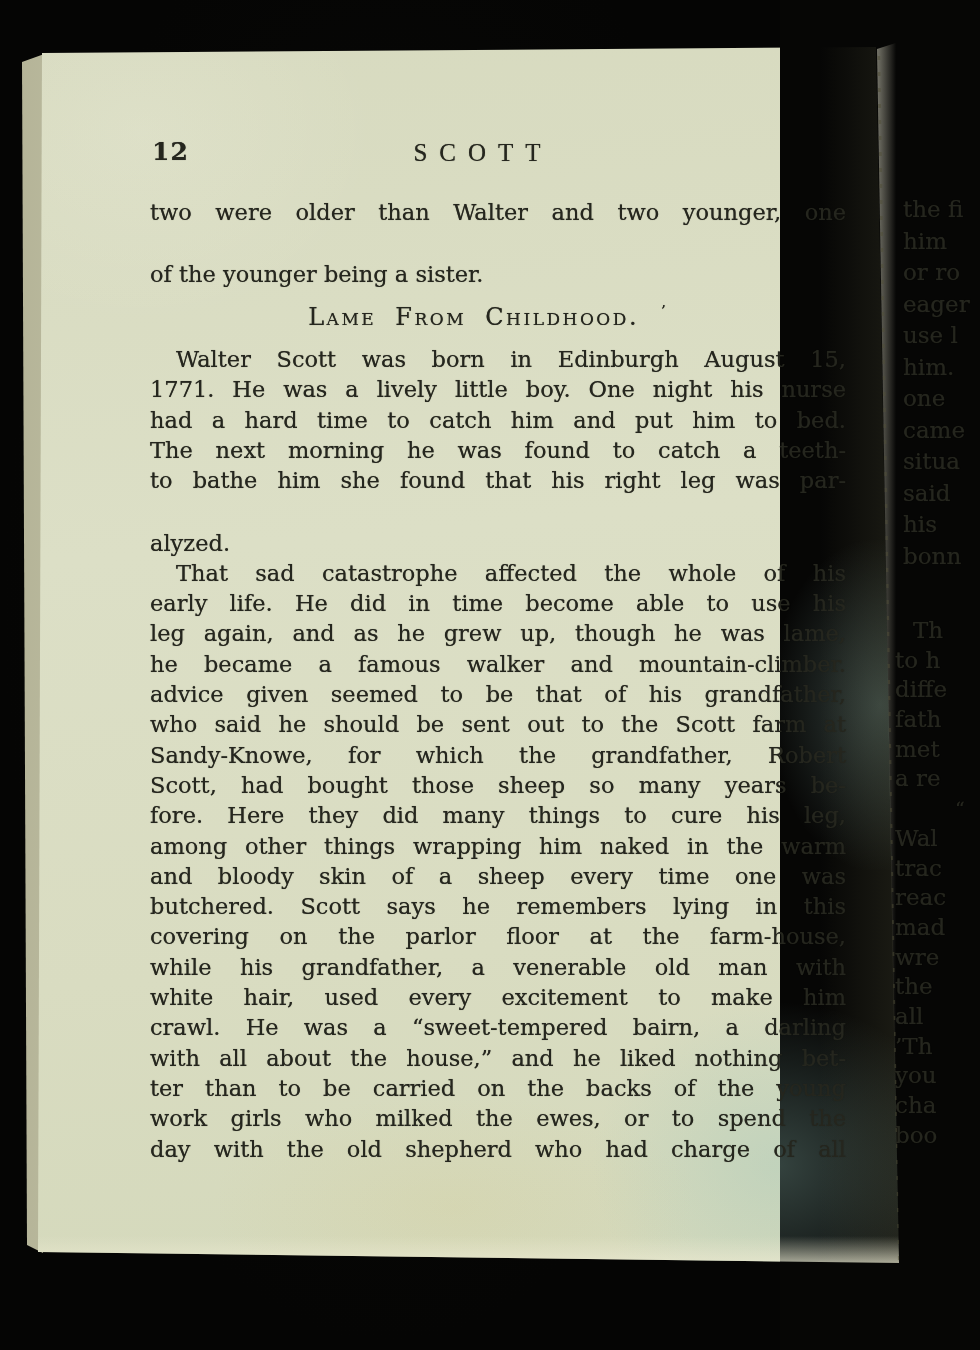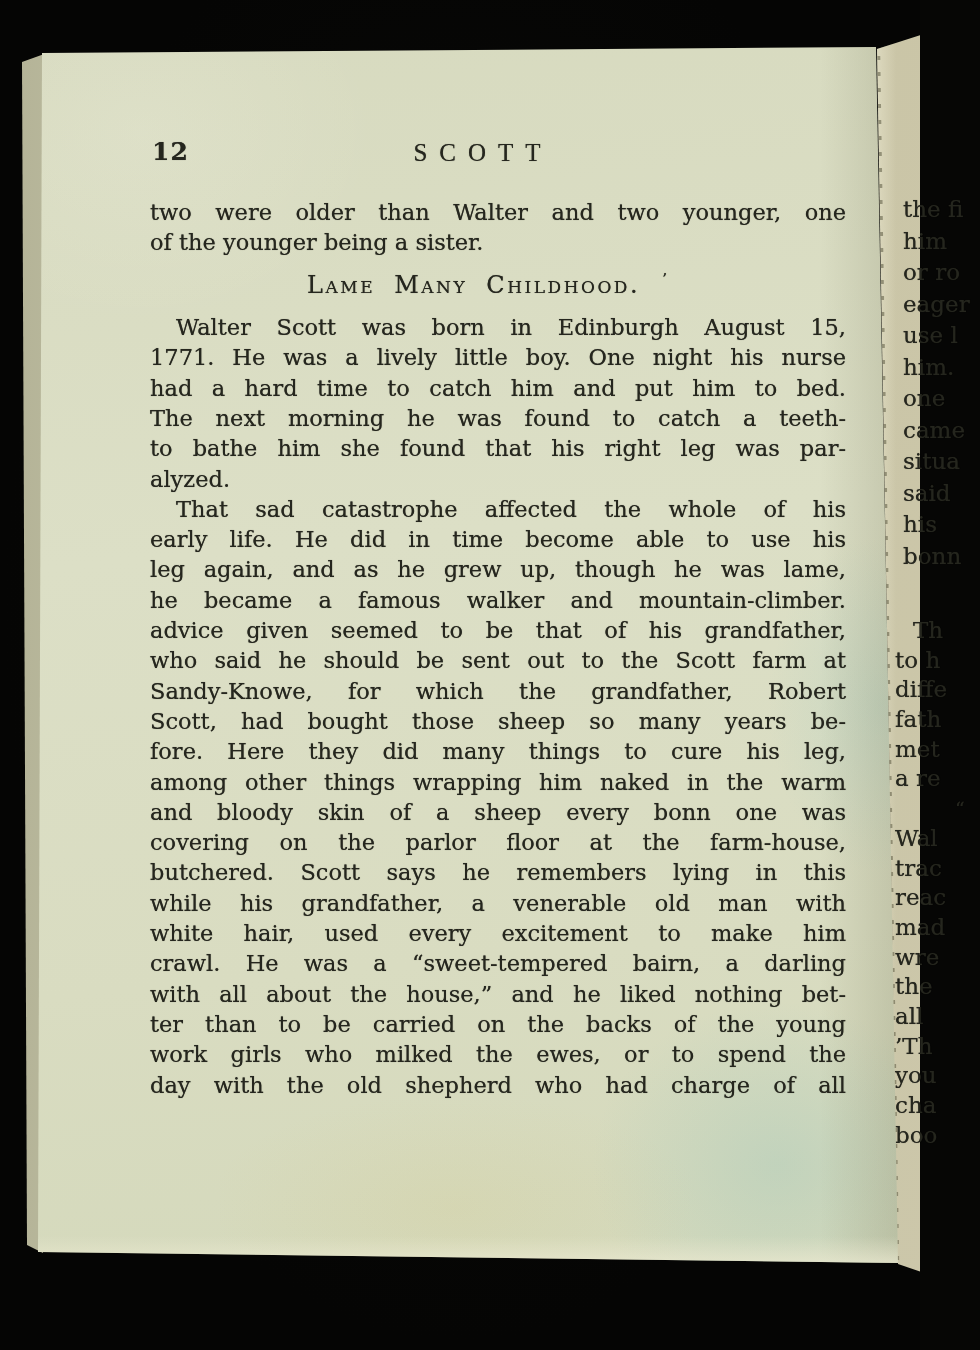--- a/index.html
+++ b/index.html
@@ -4,21 +4,21 @@
 <style>
   html, body {
     margin: 0; padding: 0;
     width: 980px; height: 1350px;
     background: #060605;
     overflow: hidden;
     font-family: "DejaVu Serif", "Liberation Serif", serif;
   }
   #photo {
     position: relative;
-    width: 920px; height: 1350px;
+    width: 780px; height: 1350px;
     background: radial-gradient(ellipse at 50% 45%, #0a0a08 0%, #050504 70%);
   }
 
   
   #page-edges {
     position: absolute; inset: 0;
     clip-path: polygon(22px 62px, 47px 53px, 43px 1253px, 27px 1245px);
     background: linear-gradient(90deg, #b3b296 0%, #cdcfb2 35%, #c6c8aa 70%, #a9a88c 100%);
   }
   #page-edges .seam {
@@ -77,21 +77,21 @@
   }
 
   #text-column {
     position: absolute; left: 150px; top: 197px; width: 696px;
     font-size: 22.5px;
   }
   .tline {
     height: 30.3px; line-height: 30.3px;
     text-align: justify; text-align-last: justify;
   }
-  .closed .tline:last-child { text-align-last: left; }
+  .closed .tline:last-child { text-align-last: left; margin-top: 32px; }
   .indent-first .tline:first-child { text-indent: 26px; }
 
   #section-heading-row {
     height: 34px; line-height: 34px; margin-top: 10px; margin-bottom: 10.5px;
     text-align: center; padding-right: 22px;
   }
   #section-heading {
     font-variant: small-caps; font-size: 24px;
     letter-spacing: 2.5px; word-spacing: 9px;
   }
@@ -130,21 +130,21 @@
     <div id="page-number" class="ink">12</div>
     <div id="running-head" class="ink">SCOTT</div>
 
     <div id="text-column" class="ink">
       <div class="closed">
           <div class="tline">two were older than Walter and two younger, one</div>
           <div class="tline">of the younger being a sister.</div>
         </div>
 
       <div id="section-heading-row">
-        <span id="section-heading">Lame Many Childhood.</span><span id="heading-mark">’</span>
+        <span id="section-heading">Lame From Childhood.</span><span id="heading-mark">’</span>
       </div>
 
       <div class="closed indent-first">
           <div class="tline">Walter Scott was born in Edinburgh August 15,</div>
           <div class="tline">1771.  He was a lively little boy.  One night his nurse</div>
           <div class="tline">had a hard time to catch him and put him to bed.</div>
           <div class="tline">The next morning he was found to catch a teeth-</div>
           <div class="tline">to bathe him she found that his right leg was par-</div>
           <div class="tline">alyzed.</div>
         </div>
@@ -153,23 +153,23 @@
           <div class="tline">That sad catastrophe affected the whole of his</div>
           <div class="tline">early life.  He did in time become able to use his</div>
           <div class="tline">leg again, and as he grew up, though he was lame,</div>
           <div class="tline">he became a famous walker and mountain-climber.</div>
           <div class="tline">advice given seemed to be that of his grandfather,</div>
           <div class="tline">who said he should be sent out to the Scott farm at</div>
           <div class="tline">Sandy-Knowe, for which the grandfather, Robert</div>
           <div class="tline">Scott, had bought those sheep so many years be-</div>
           <div class="tline">fore.  Here they did many things to cure his leg,</div>
           <div class="tline">among other things wrapping him naked in the warm</div>
-          <div class="tline">and bloody skin of a sheep every bonn one was</div>
+          <div class="tline">and bloody skin of a sheep every time one was</div>
+          <div class="tline">butchered.  Scott says he remembers lying in this</div>
           <div class="tline">covering on the parlor floor at the farm-house,</div>
-          <div class="tline">butchered.  Scott says he remembers lying in this</div>
           <div class="tline">while his grandfather, a venerable old man with</div>
           <div class="tline">white hair, used every excitement to make him</div>
           <div class="tline">crawl.  He was a “sweet-tempered bairn, a darling</div>
           <div class="tline">with all about the house,” and he liked nothing bet-</div>
           <div class="tline">ter than to be carried on the backs of the young</div>
           <div class="tline">work girls who milked the ewes, or to spend the</div>
           <div class="tline">day with the old shepherd who had charge of all</div>
         </div>
     </div>
   </div>

